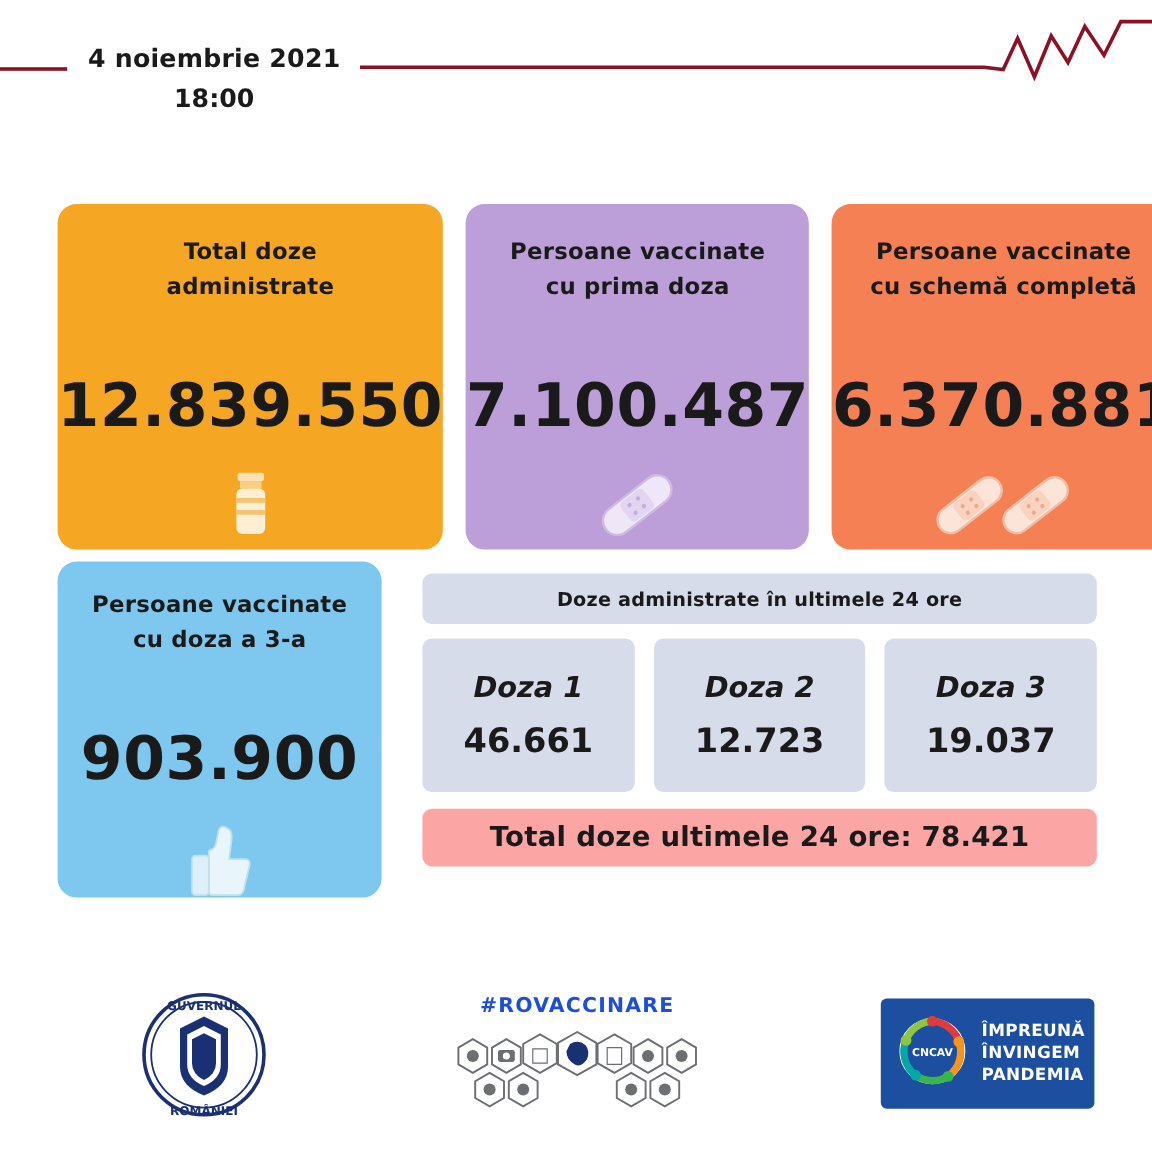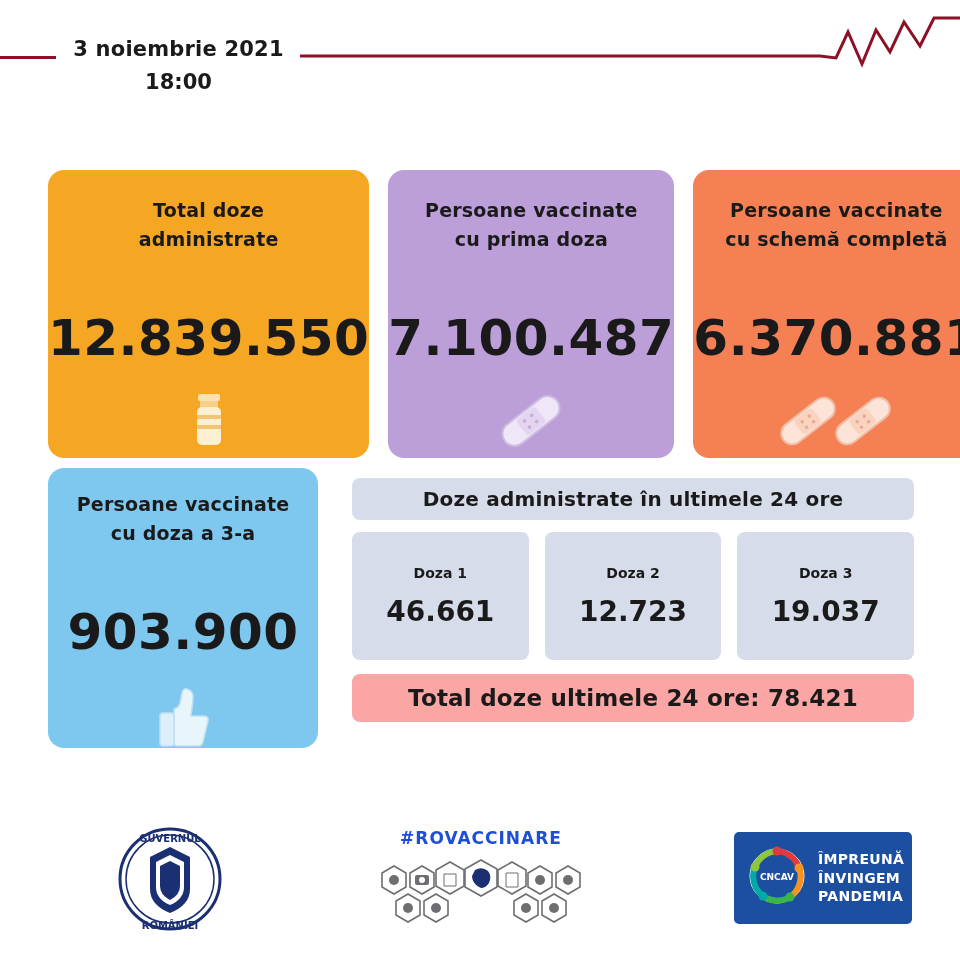--- a/index.html
+++ b/index.html
@@ -125,42 +125,43 @@
     top: 478px;
     width: 562px;
   }
   .panel-header {
     background: #d6dcea;
     border-radius: 8px;
     height: 42px;
     display: flex;
     align-items: center;
     justify-content: center;
-    font-size: 20px;
+    font-size: 16px;
     font-weight: bold;
     letter-spacing: 0.2px;
   }
   .dose-row {
     margin-top: 12px;
     display: flex;
     gap: 16px;
   }
   .dose-box {
     background: #d6dcea;
     border-radius: 8px;
     flex: 1;
     height: 128px;
     display: flex;
     flex-direction: column;
     align-items: center;
     justify-content: center;
   }
   .dose-label {
-    font-size: 14px;
-    font-weight: bold;
+    font-size: 24px;
+    font-weight: bold;
+    font-style: italic;
   }
   .dose-value {
     font-size: 28px;
     font-weight: bold;
     margin-top: 14px;
   }
   .panel-total {
     margin-top: 14px;
     background: #fca5a5;
     border-radius: 8px;
@@ -226,21 +227,21 @@
     font-weight: bold;
     color: #1d4ed8;
     letter-spacing: 1px;
   }
 </style>
 </head>
 <body>
 
 <div class="header">
   <div class="header-rule"></div>
-  <div class="header-date">3 noiembrie 2021</div>
+  <div class="header-date">4 noiembrie 2021</div>
   <div class="header-time">18:00</div>
   <div class="header-ekg">
     <svg width="660" height="62" viewBox="0 0 660 62" xmlns="http://www.w3.org/2000/svg">
       <polyline points="0,44 520,44 536,46 548,20 562,52 576,18 590,40 604,10 620,34 634,6 660,6" fill="none" stroke="#8c1127" stroke-width="3"></polyline>
     </svg>
   </div>
 </div>
 
 <div class="cards-top">
 

